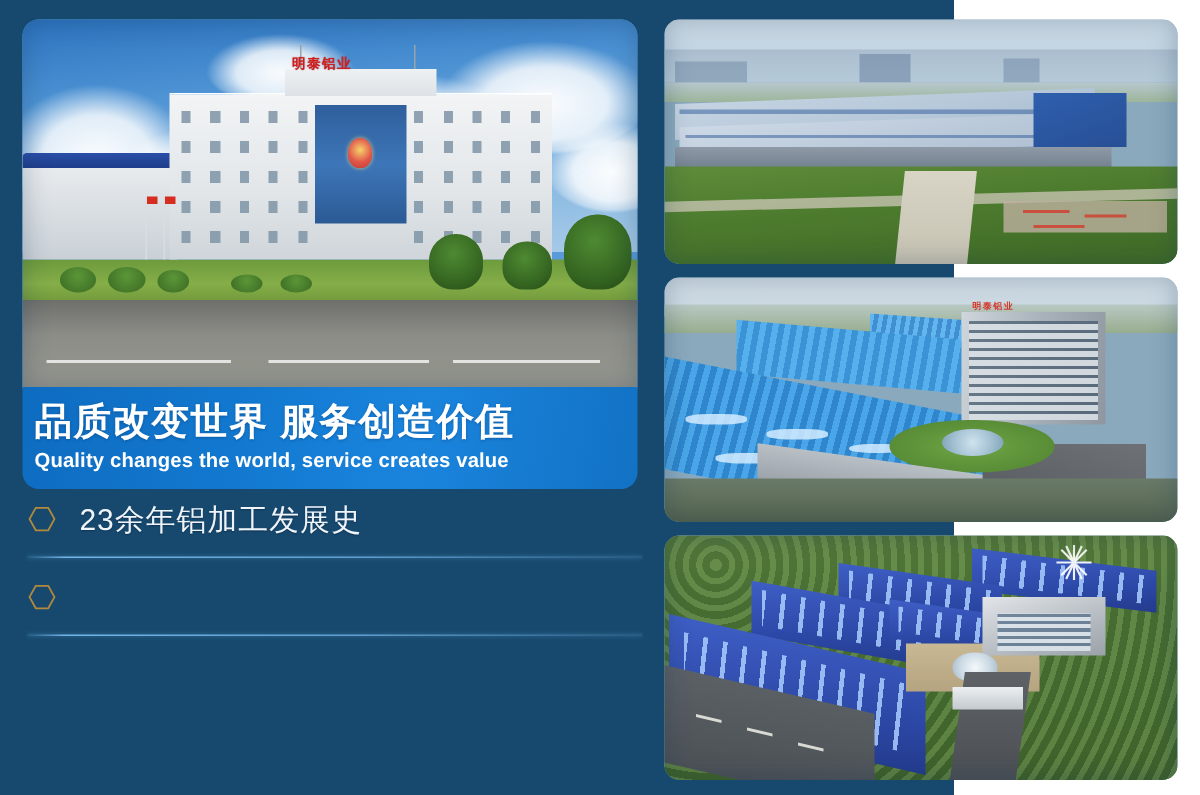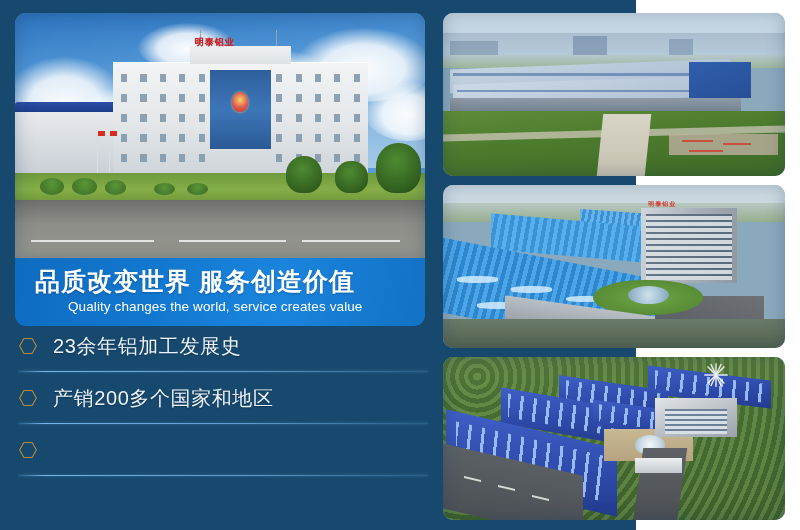--- a/index.html
+++ b/index.html
@@ -131,32 +131,32 @@
     border-radius: 50%;
   }
 
   
   .slogan-banner {
     position: absolute;
     left: 15px; top: 258px;
     width: 410px; height: 68px;
     border-radius: 0 0 11px 11px;
     background: linear-gradient(100deg, #0e6cc0 0%, #1278cf 34%, #1a84dd 64%, #1272c4 100%);
-    padding: 8px 0 0 20px;
+    padding: 8px 0 0 8px;
     overflow: hidden;
   }
   .slogan-cn {
     font-size: 25px; font-weight: 700; color: #ffffff;
     letter-spacing: 1px; line-height: 1.22;
     text-shadow: 0 1px 2px rgba(0,40,90,.35);
     white-space: nowrap;
   }
   .slogan-en {
-    font-size: 13.5px; color: #ffffff; font-weight: 400;
-    letter-spacing: .1px; margin-top: 2px; white-space: nowrap; margin-left: 33px;
+    font-size: 13.5px; color: #ffffff; font-weight: 700;
+    letter-spacing: .1px; margin-top: 2px; white-space: nowrap;
   }
 
   
   .bullets {
     position: absolute; left: 0; top: 320px; width: 435px;
   }
   .bullet-row {
     position: relative;
     height: 52px;
     display: flex; align-items: center;
@@ -417,27 +417,20 @@
     <div class="bullets">
 
       <div class="bullet-row">
         <svg class="hexagon" viewBox="0 0 24 24">
           <polygon points="7,3 17,3 22,12 17,21 7,21 2,12" fill="none" stroke="#b28a3c" stroke-width="1.4"></polygon>
         </svg>
         <span class="bullet-text">23余年铝加工发展史</span>
         <span class="divider"></span>
       </div>
 
-      <div class="bullet-row">
-        <svg class="hexagon" viewBox="0 0 24 24">
-          <polygon points="7,3 17,3 22,12 17,21 7,21 2,12" fill="none" stroke="#b28a3c" stroke-width="1.4"></polygon>
-        </svg>
-        <span class="bullet-text">产销200多个国家和地区</span>
-        <span class="divider"></span>
-      </div>
 
       <div class="bullet-row">
         <svg class="hexagon" viewBox="0 0 24 24">
           <polygon points="7,3 17,3 22,12 17,21 7,21 2,12" fill="none" stroke="#b28a3c" stroke-width="1.4"></polygon>
         </svg>
         <span class="divider"></span>
       </div>
 
     </div>
   </div>

